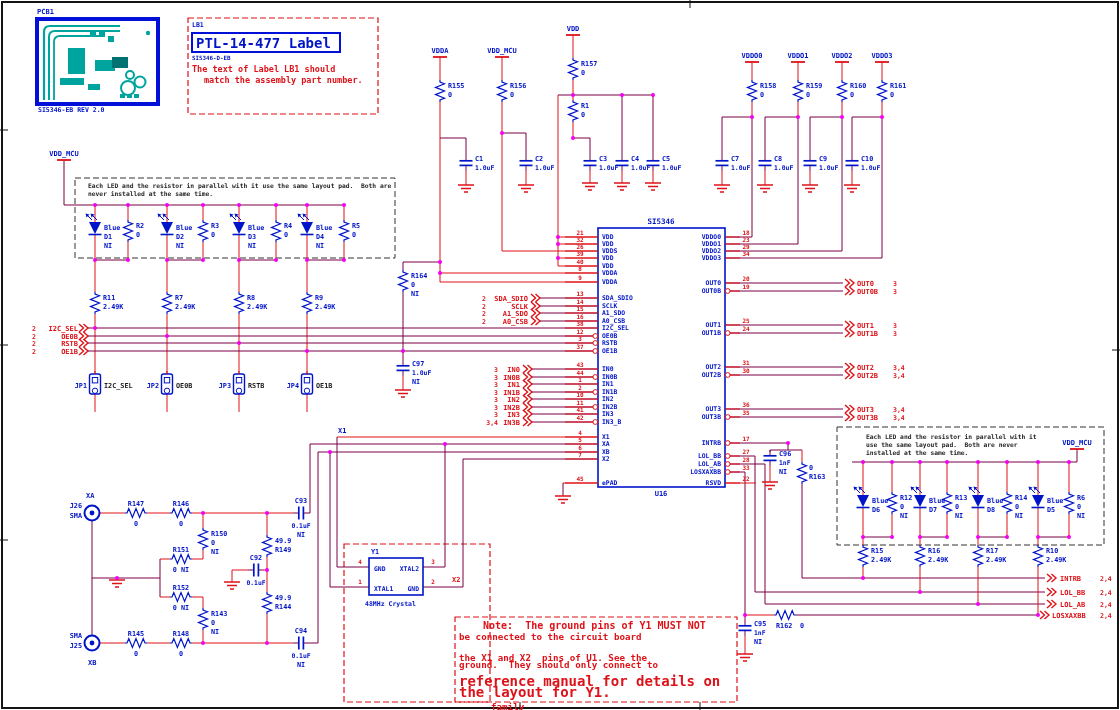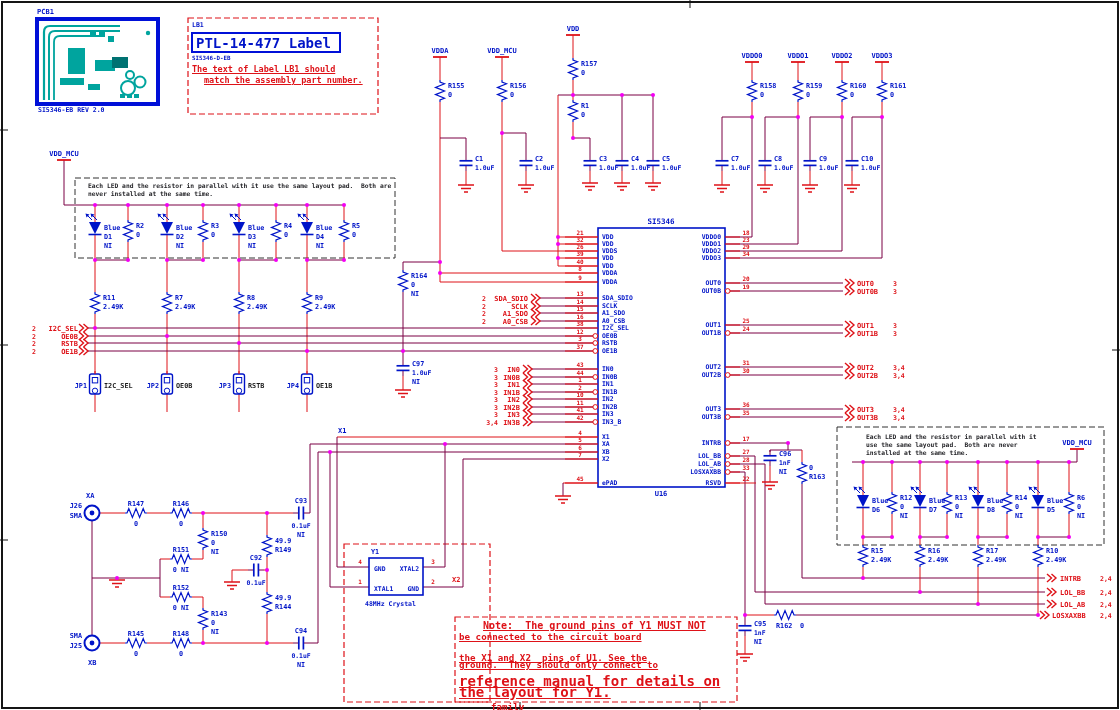--- a/index.html
+++ b/index.html
@@ -2,21 +2,21 @@
 <html><head>
 <meta charset="utf-8">
 <style>
   html,body{margin:0;padding:0;background:#888;}
   #canvas{position:relative;width:1120px;height:710px;background:#ffffff;overflow:hidden;
           font-family:"DejaVu Sans Mono","Liberation Mono",monospace;}
   #schem{position:absolute;left:0;top:0;}
   #schem text{font-family:"DejaVu Sans Mono","Liberation Mono",monospace;}
   .ovl{position:absolute;white-space:pre;font-weight:bold;}
   .blue{color:#0014C8;}
-  .redt{color:#DE1218;text-decoration:underline;}
+  .redt{color:#DE1218;}
   .ink{color:#26262a;}
 </style>
 </head>
 <body>
 
 <div id="canvas">
   <svg id="schem" width="1120" height="710" viewBox="0 0 1120 710">
       <rect x="2" y="2" width="1116" height="706" fill="none" stroke="#151515" stroke-width="2"></rect>
       <line x1="0" y1="130" x2="8" y2="130" stroke="#151515" stroke-width="1"></line>
       <line x1="0" y1="345" x2="8" y2="345" stroke="#151515" stroke-width="1"></line>

